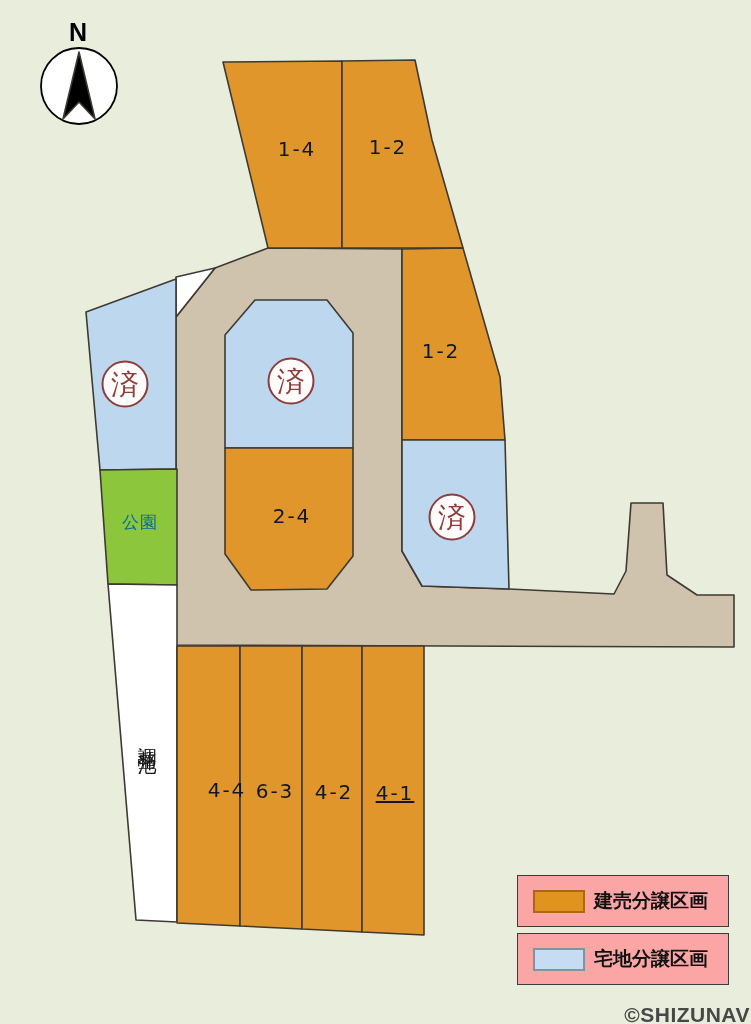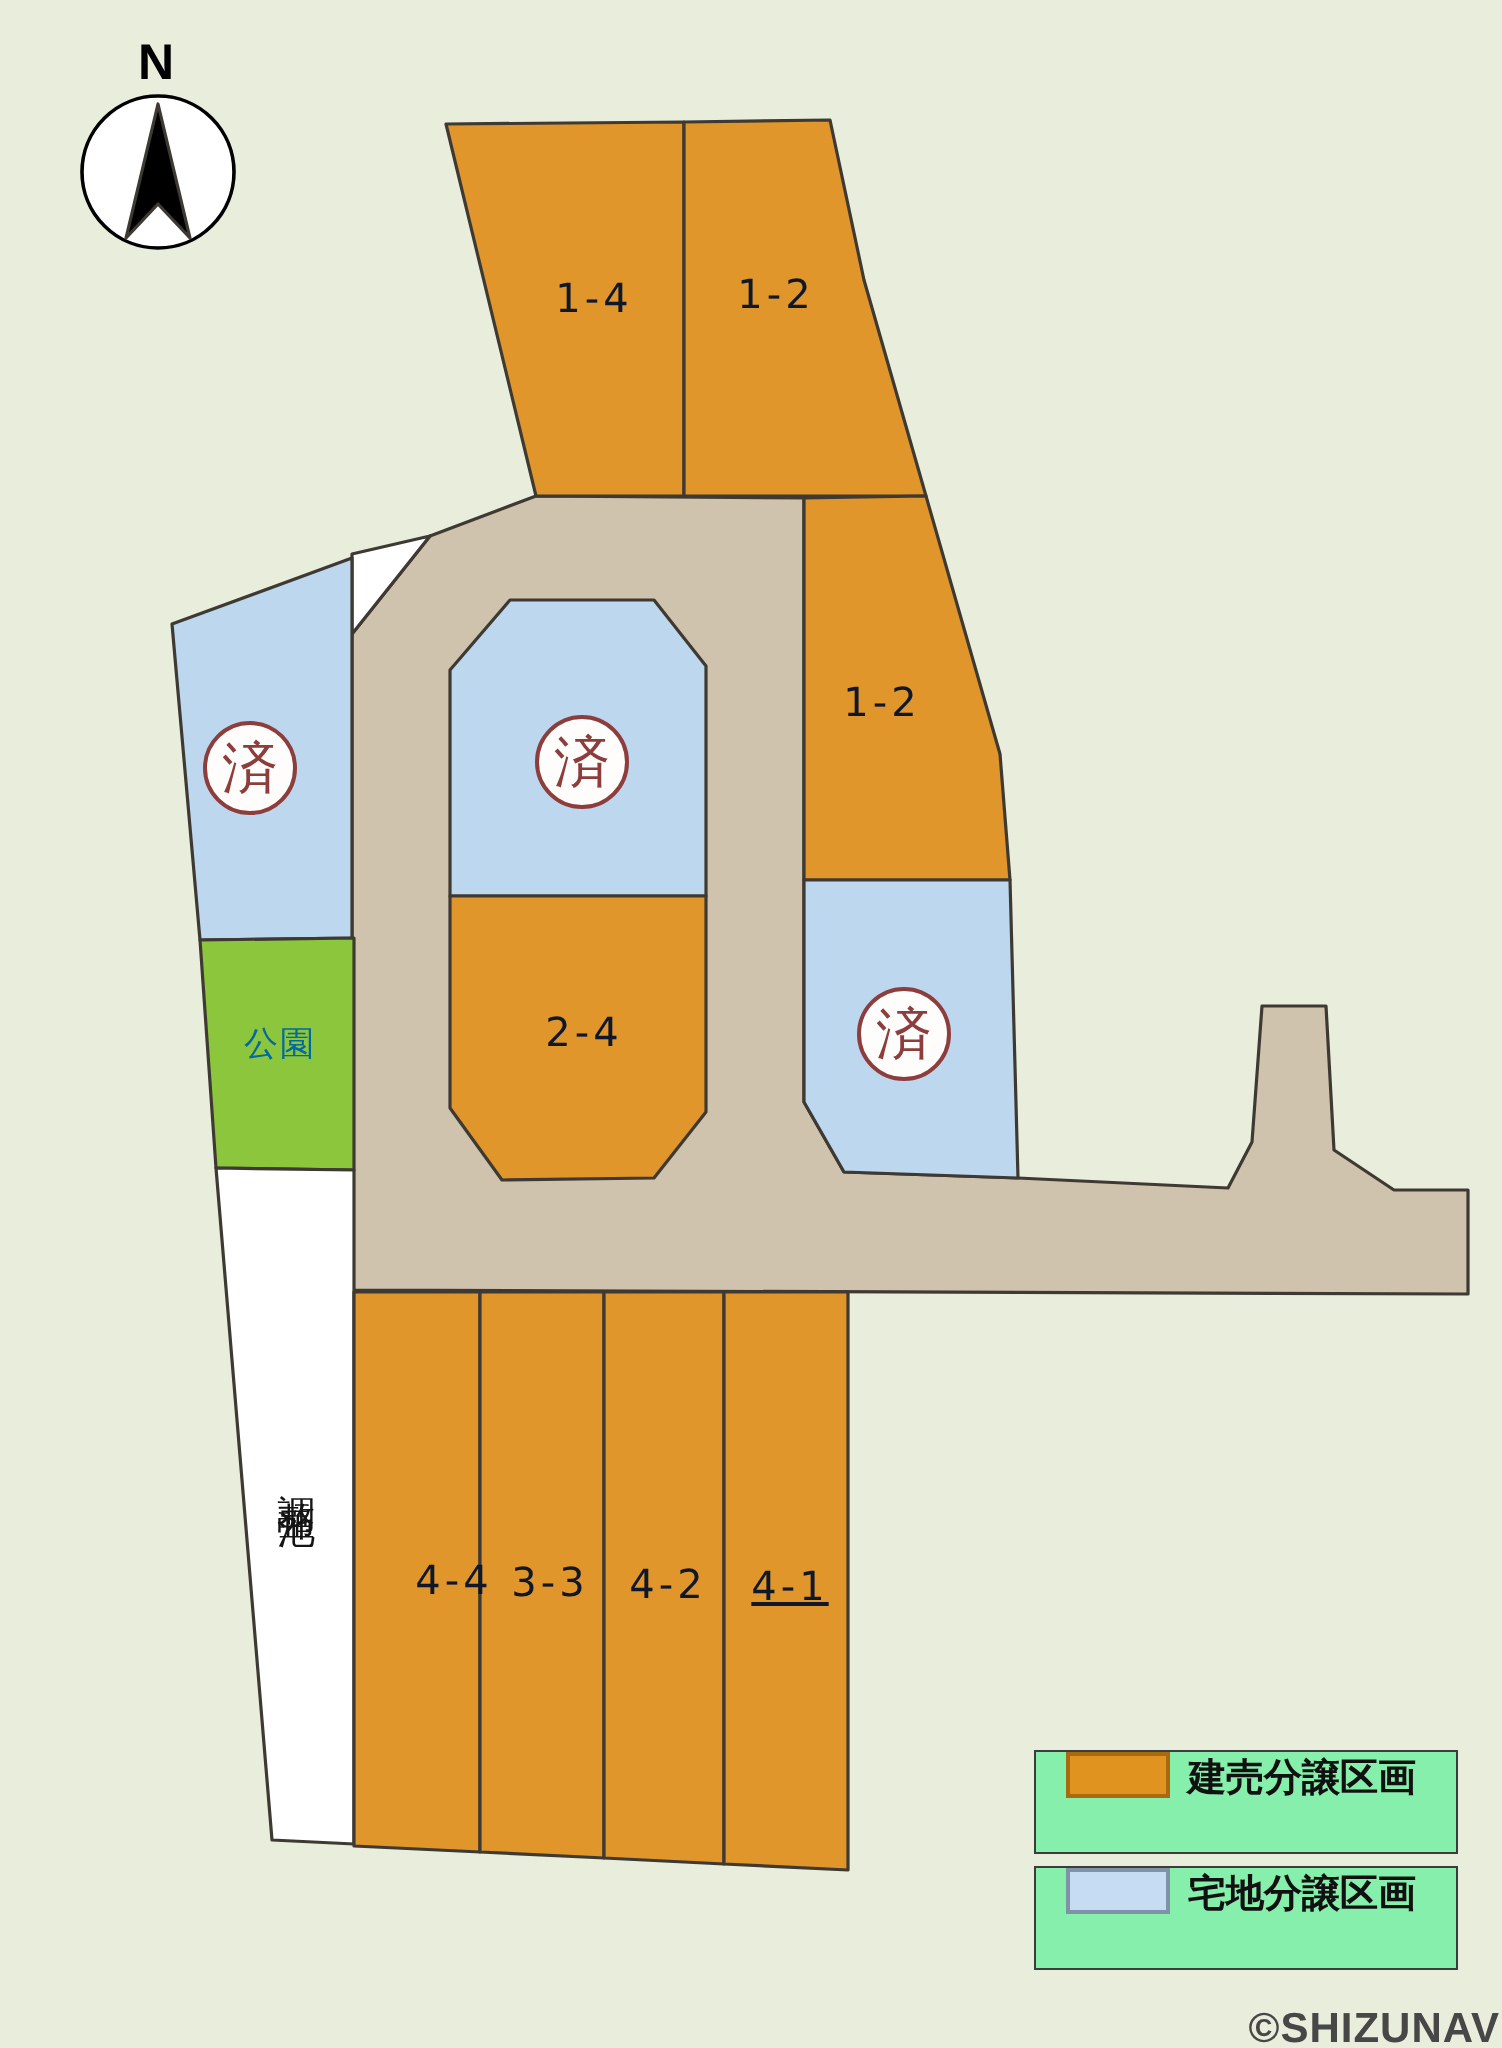--- a/index.html
+++ b/index.html
@@ -37,24 +37,24 @@
 
   .park-label { font-size: 17px; color: #0369a1; letter-spacing: 1px; }
   .pond-label {
     font-size: 19px; color: #141414; letter-spacing: 4px;
     writing-mode: vertical-rl; text-orientation: upright;
   }
 
   .legend-box {
     position: absolute;
     width: 212px; height: 52px;
-    background: #86efac;
+    background: #fca5a5;
     border: 1.5px solid #3c3c3c;
     box-sizing: border-box;
-    display: flex; align-items: flex-start;
+    display: flex; align-items: center;
   }
   .legend-swatch {
     width: 52px; height: 23px; box-sizing: border-box;
     margin-left: 15px; flex: 0 0 auto;
   }
   .sw-built { background: #e0941f; border: 2px solid #a8690f; }
   .sw-land  { background: #c5dcf2; border: 2px solid #7e93a5; }
   .legend-label {
     margin-left: 9px;
     font-size: 19px; font-weight: bold; color: #111;
@@ -102,21 +102,21 @@
     <polygon fill="#000000" stroke="none" points="79,52 95,119 79,102 63,119"></polygon>
   </svg>
 
   <div class="abs north-label" style="left:78px; top:32px;">N</div>
 
   <div class="abs lot-num" style="left:297px; top:149px;">1-4</div>
   <div class="abs lot-num" style="left:388px; top:147px;">1-2</div>
   <div class="abs lot-num" style="left:441px; top:351px;">1-2</div>
   <div class="abs lot-num" style="left:292px; top:516px;">2-4</div>
   <div class="abs lot-num" style="left:227px; top:790px;text-align:center;">4-4</div>
-  <div class="abs lot-num" style="left:275px; top:791px;">3-3</div>
+  <div class="abs lot-num" style="left:275px; top:791px;">6-3</div>
   <div class="abs lot-num" style="left:334px; top:792px;">4-2</div>
   <div class="abs lot-num" style="left:395px; top:793px;text-decoration:underline;">4-1</div>
 
   <div class="abs stamp" style="left:125px; top:384px;">
     <span>済</span>
   </div>
   <div class="abs stamp" style="left:291px; top:381px;">
     <span>済</span>
   </div>
   <div class="abs stamp" style="left:452px; top:517px;">

